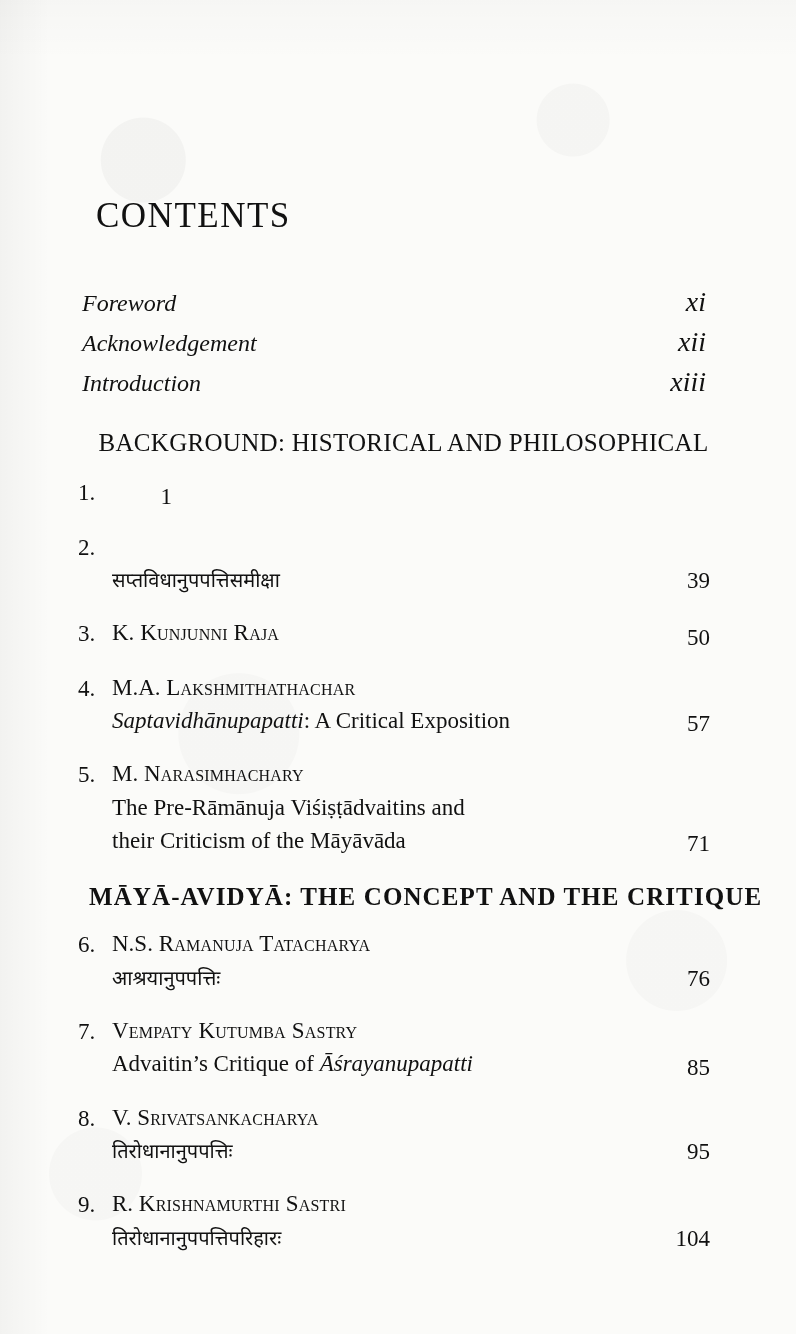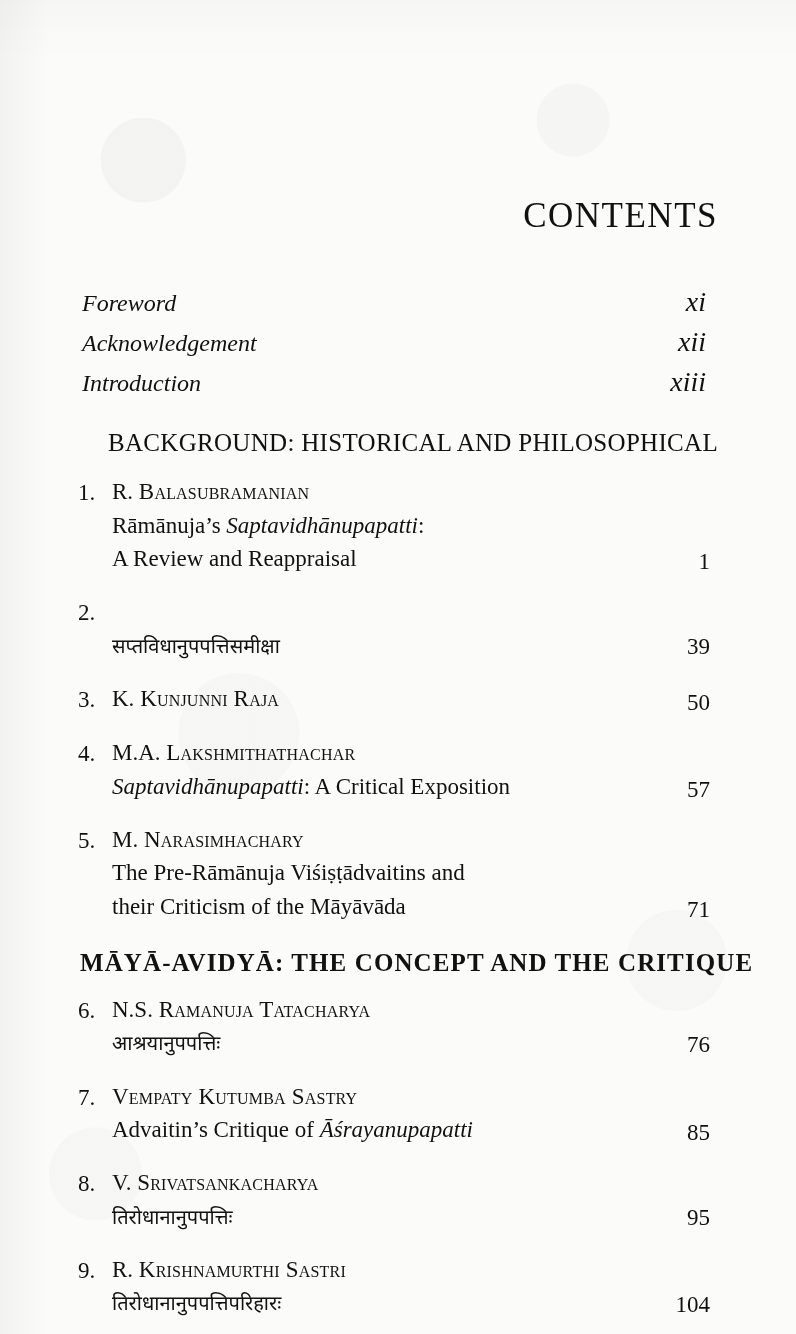--- a/index.html
+++ b/index.html
@@ -37,21 +37,21 @@
     height: 1334px;
     padding: 0;
   }
   .content {
     position: absolute;
     left: 78px;
     top: 196px;
     width: 640px;
   }
   .toc-title {
-    text-align: right;
+    text-align: left;
     font-size: 35px;
     letter-spacing: 1.5px;
     font-weight: normal;
     margin: 0 0 46px 0;
     padding-left: 18px;
   }
 
   
   .frontmatter {
     margin: 0 0 28px 0;
@@ -72,22 +72,22 @@
     font-size: 28px;
     min-width: 44px;
     text-align: right;
     padding-right: 12px;
   }
 
   
   .section-head {
     font-size: 25px;
     letter-spacing: 0.3px;
-    margin: 22px 0 18px 2px;
-    text-align: right;
+    margin: 22px 0 18px 11px;
+    text-align: center;
     white-space: nowrap;
   }
   .section-head.spaced {
     letter-spacing: 1.1px;
     margin-top: 26px;
     margin-bottom: 16px;
     font-weight: bold;
   }
 
   
@@ -155,25 +155,20 @@
       <div class="fm-row">
         <span class="fm-label">Introduction</span>
         <span class="fm-page">xiii</span>
       </div>
     </div>
 
     <div class="section-head">BACKGROUND: HISTORICAL AND PHILOSOPHICAL</div>
 
     <div class="entry">
       <span class="entry-num">1.</span>
-      <span class="entry-body">
-        <span class="author"><span>R. </span><span class="sc">Balasubramanian</span></span><br>
-        <span class="title-line"><span>Rāmānuja’s </span><span class="it">Saptavidhānupapatti</span><span>:</span></span><br>
-        <span class="title-line">A Review and Reappraisal</span>
-      </span>
       <span class="entry-page">1</span>
     </div>
 
     <div class="entry dev-entry">
       <span class="entry-num">2.</span>
       <span class="entry-body">
         <br>
         <span class="dev">सप्तविधानुपपत्तिसमीक्षा</span>
       </span>
       <span class="entry-page">39</span>

